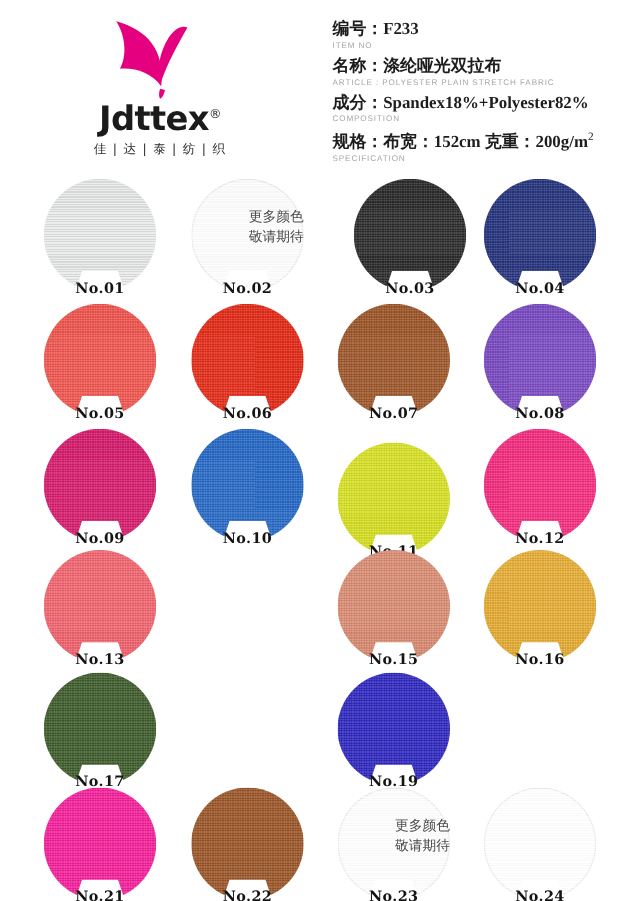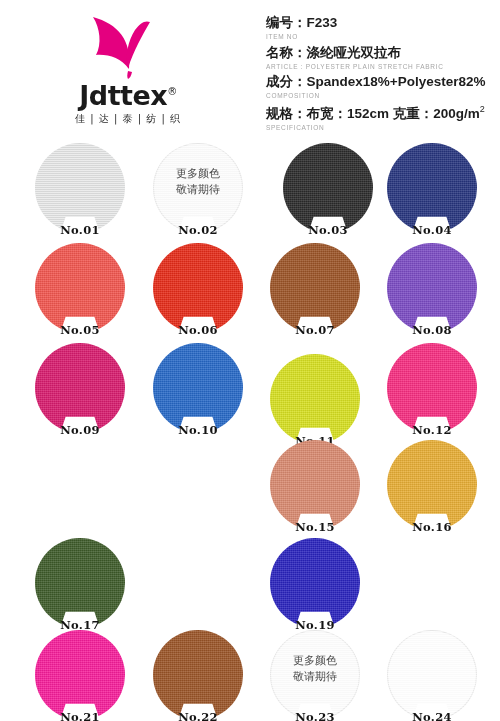--- a/index.html
+++ b/index.html
@@ -78,21 +78,21 @@
     left: 266px;
     top: 14px;
     width: 234px;
   }
   .spec-row { margin-bottom: 1px; }
   .spec-main {
     font-size: 13.5px;
     color: #1d1d1d;
     line-height: 1.35;
     white-space: nowrap;
-    font-family: Liberation Sans, sans-serif;
+    font-family: Liberation Serif, serif;
   }
   .spec-label { font-weight: bold; }
   .spec-value { font-weight: bold; }
   .spec-sub {
     font-size: 6.5px;
     color: #a6a6a6;
     letter-spacing: 0.7px;
     line-height: 1.6;
     white-space: nowrap;
     font-family: "Liberation Sans", sans-serif;
@@ -165,25 +165,25 @@
         rgba(0,0,0,0.012) 2px);
   }
   .swatch-disc.outline {
     box-shadow: inset 0 0 0 1px #e8e8e8;
   }
   .swatch-note {
     position: absolute;
     left: 0;
     top: 24px;
     width: 90px;
-    text-align: center;
+    text-align: right;
     font-size: 11px;
     line-height: 1.45;
     color: #4a4a4a;
-    font-family: Liberation Mono, monospace;
+    font-family: Liberation Serif, serif;
     pointer-events: none;
   }
   .swatch-label {
     position: absolute;
     left: 0;
     bottom: 2px;
     width: 100px;
     text-align: center;
     font-size: 11.5px;
     color: #141414;
@@ -307,20 +307,26 @@
         <div class="swatch-disc" style="background: rgb(215, 224, 33);"></div>
       </div>
       <div class="swatch-label">No.11</div>
     </div>
     <div class="swatch-cell" style="left: 382px; top: 203px;">
       <div class="swatch-disc-wrap">
         <div class="swatch-disc" style="background: rgb(247, 45, 128);"></div>
       </div>
       <div class="swatch-label">No.12</div>
     </div>
+    <div class="swatch-cell" style="left: 30px; top: 300px;">
+      <div class="swatch-disc-wrap">
+        <div class="swatch-disc" style="background: rgb(244, 100, 111);"></div>
+      </div>
+      <div class="swatch-label">No.13</div>
+    </div>
     <div class="swatch-cell" style="left: 265px; top: 300px;">
       <div class="swatch-disc-wrap">
         <div class="swatch-disc" style="background: rgb(217, 138, 112);"></div>
       </div>
       <div class="swatch-label">No.15</div>
     </div>
     <div class="swatch-cell" style="left: 382px; top: 300px;">
       <div class="swatch-disc-wrap">
         <div class="swatch-disc" style="background: rgb(232, 174, 53);"></div>
       </div>

